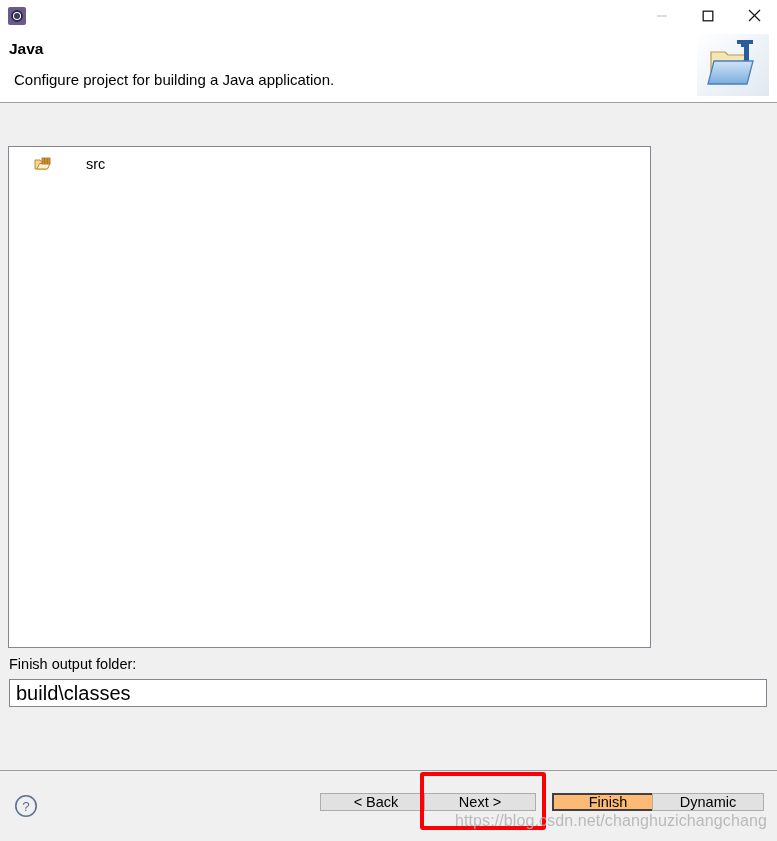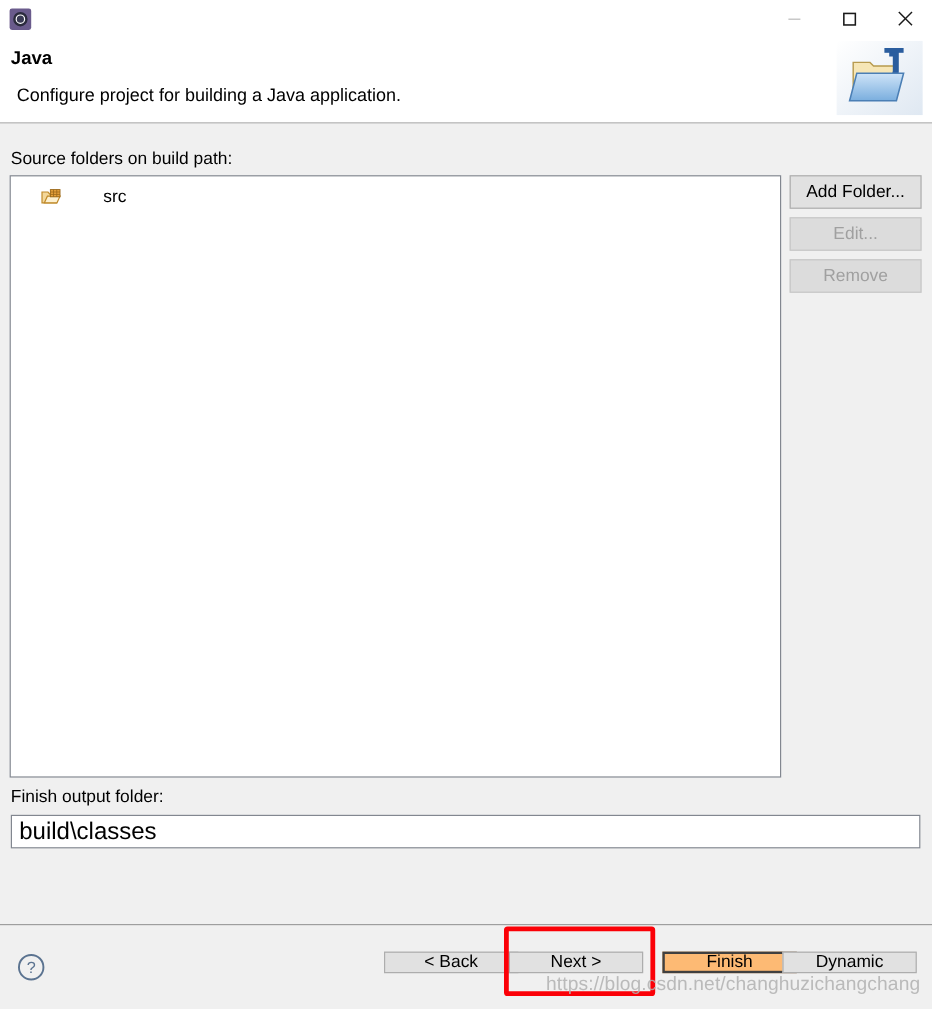--- a/index.html
+++ b/index.html
@@ -284,42 +284,36 @@
 
     <path d="M44 8 L52 8 L52 26 Q52 33 44 33 L41 33 L41 28 L44 28 Q47 28 47 25 L47 13 L44 13 Z" fill="#2a5d9e"></path>
     <rect x="40" y="6" width="16" height="4" fill="#2a5d9e"></rect>
 
     <path d="M17 27 L56 27 L50 50 L11 50 Z" fill="url(#gfront)" stroke="#4b7fb5" stroke-width="1.3"></path>
   </svg>
 </div>
 
 <div class="body-area">
 
-  <div class="field-label label-source">Source folders on build path:</div>
 
   <div class="listbox">
     <div class="list-item">
       <svg class="pkgfolder-icon" viewBox="0 0 17 15">
         <path d="M1 3 L6 3 L7.5 4.8 L13 4.8 L13 12 L1 12 Z" fill="#f3d79a" stroke="#c08a2a" stroke-width="1"></path>
         <path d="M3 12 L5.5 6.5 L16 6.5 L13.5 12 Z" fill="#fdf0cf" stroke="#c08a2a" stroke-width="1"></path>
         <rect x="8" y="1" width="8" height="6" fill="#e8a33d" stroke="#9c6a1c" stroke-width="0.8"></rect>
         <line x1="8" y1="3" x2="16" y2="3" stroke="#9c6a1c" stroke-width="0.7"></line>
         <line x1="8" y1="5" x2="16" y2="5" stroke="#9c6a1c" stroke-width="0.7"></line>
         <line x1="10.6" y1="1" x2="10.6" y2="7" stroke="#9c6a1c" stroke-width="0.7"></line>
         <line x1="13.3" y1="1" x2="13.3" y2="7" stroke="#9c6a1c" stroke-width="0.7"></line>
       </svg>
       <span>src</span>
     </div>
   </div>
 
-  <div class="side-buttons">
-    <div class="btn side-btn">Add Folder...</div>
-    <div class="btn side-btn disabled">Edit...</div>
-    <div class="btn side-btn disabled">Remove</div>
-  </div>
 
   <div class="field-label label-output">Finish output folder:</div>
 
   <div class="output-input">build\classes</div>
 </div>
 
 <div class="footer">
   <svg class="help-icon" viewBox="0 0 24 24">
     <circle cx="12" cy="12" r="10.2" fill="none" stroke="#5b7390" stroke-width="1.6"></circle>
     <text x="12" y="17" font-family="Liberation Sans, sans-serif" font-size="13.5" fill="#5b7390" text-anchor="middle">?</text>

